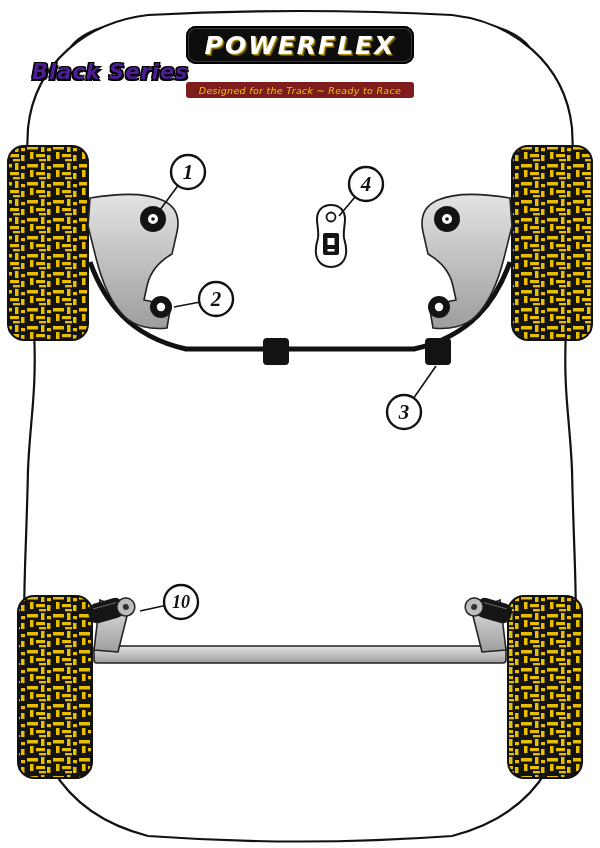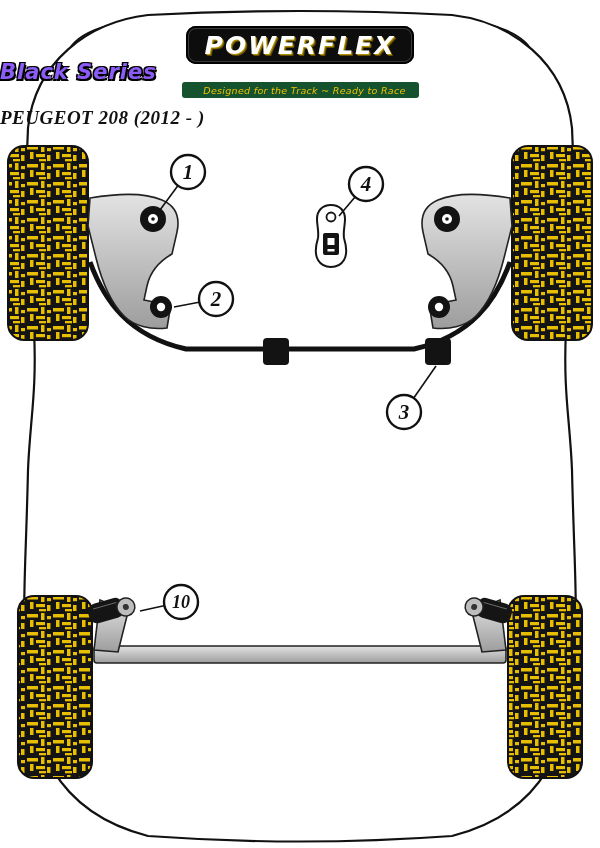--- a/index.html
+++ b/index.html
@@ -7,24 +7,24 @@
          font-family:"Liberation Sans",sans-serif;}
   .diagram-svg{position:absolute;top:0;left:0;}
   .header{position:absolute;top:26px;left:0;width:600px;text-align:left;z-index:5;}
   .logo-box{margin:0 auto;width:228px;height:38px;background:#0d0d0d;border-radius:10px;
             display:flex;align-items:center;justify-content:center;
             box-shadow:inset 0 0 0 2px #000, inset 0 0 0 3px #3a3a3a;}
   .brand{font-family:"DejaVu Sans",sans-serif;font-style:italic;font-weight:bold;
          font-size:25px;letter-spacing:2px;color:#ffffff;
          text-shadow:1px 1px 0 #b38f00, 2px 2px 0 #5f4c00;}
   .series{margin-top:-4px;font-family:"DejaVu Sans",sans-serif;font-style:italic;font-weight:bold;
-          font-size:21px;letter-spacing:1px;color:#8b5cf6;line-height:24px;
-          text-shadow:-1.5px -1.5px 0 #000,1.5px -1.5px 0 #000,-1.5px 1.5px 0 #000,2px 2px 0 #000;}
-  .tagline-bar{margin:-2px auto 0 auto;width:228px;height:16px;background:#14532d;border-radius:3px;
-               display:flex;align-items:center;justify-content:center;padding-left:9px;}
+          font-size:21px;letter-spacing:1px;color:#4c1d95;line-height:24px;
+          text-shadow:-1.5px -1.5px 0 #000,1.5px -1.5px 0 #000,-1.5px 1.5px 0 #000,2px 2px 0 #000;padding-left:32px;}
+  .tagline-bar{margin:-2px auto 0 auto;width:228px;height:16px;background:#7f1d1d;border-radius:3px;
+               display:flex;align-items:center;justify-content:center;}
   .tagline{font-family:"DejaVu Sans",sans-serif;font-style:italic;font-size:9.5px;
            letter-spacing:.3px;color:#f2c200;}
   .model-title{margin-top:9px;font-family:"Liberation Serif",serif;font-style:italic;
                font-weight:bold;font-size:19px;color:#111;letter-spacing:.5px;}
   .callout-num{font-family:"Liberation Serif",serif;font-style:italic;font-weight:bold;fill:#111;}
 </style>
 </head>
 <body>
 
 <div class="stage">
@@ -140,16 +140,15 @@
   </svg>
 
   <div class="header">
     <div class="logo-box">
       <span class="brand">POWERFLEX</span>
     </div>
     <div class="series">Black Series</div>
     <div class="tagline-bar">
       <span class="tagline">Designed for the Track ~ Ready to Race</span>
     </div>
-    <div class="model-title">PEUGEOT 208 (2012 - )</div>
   </div>
 
 </div>
 
 </body></html>

